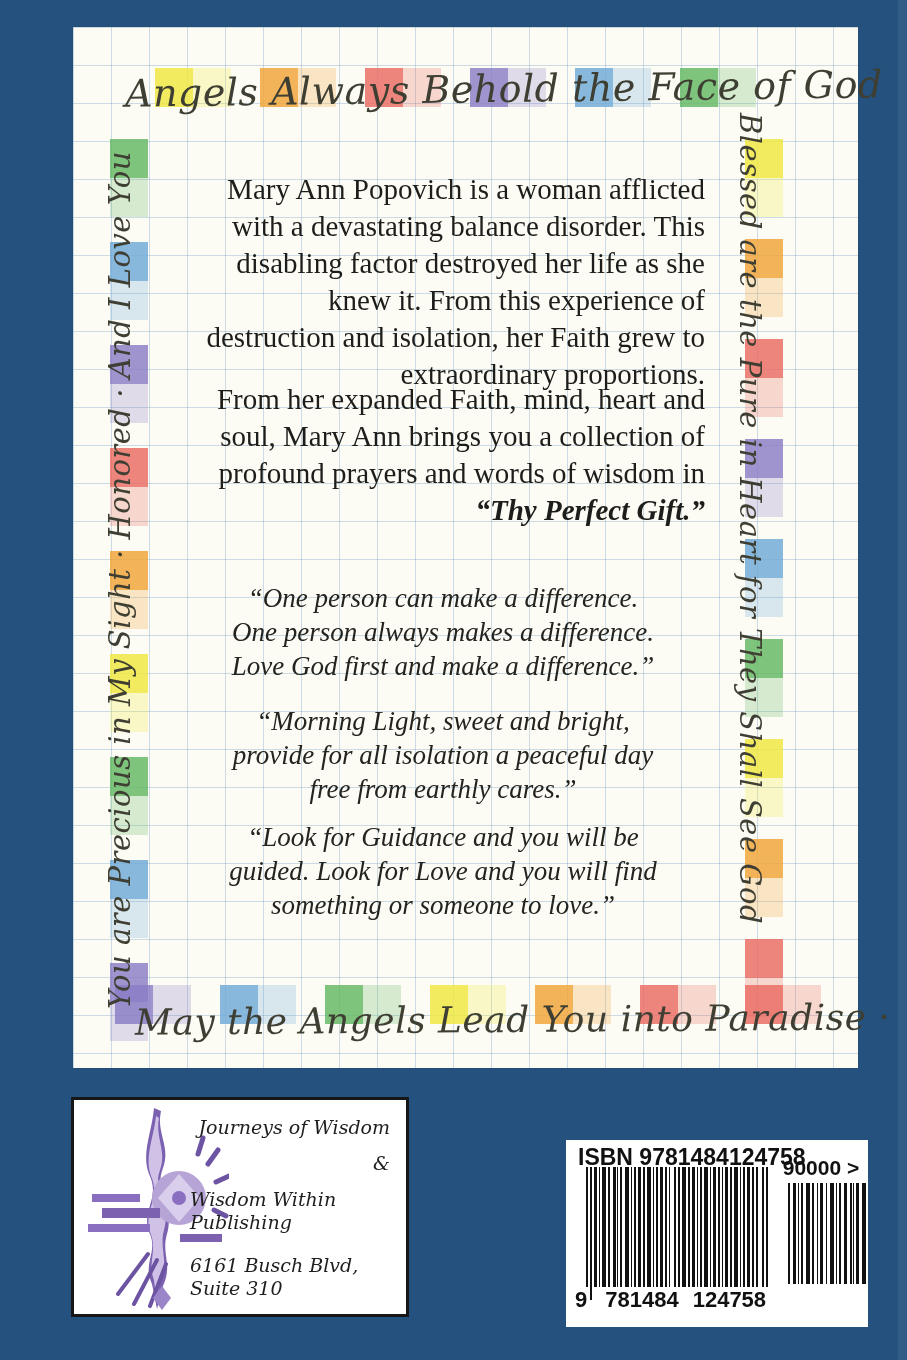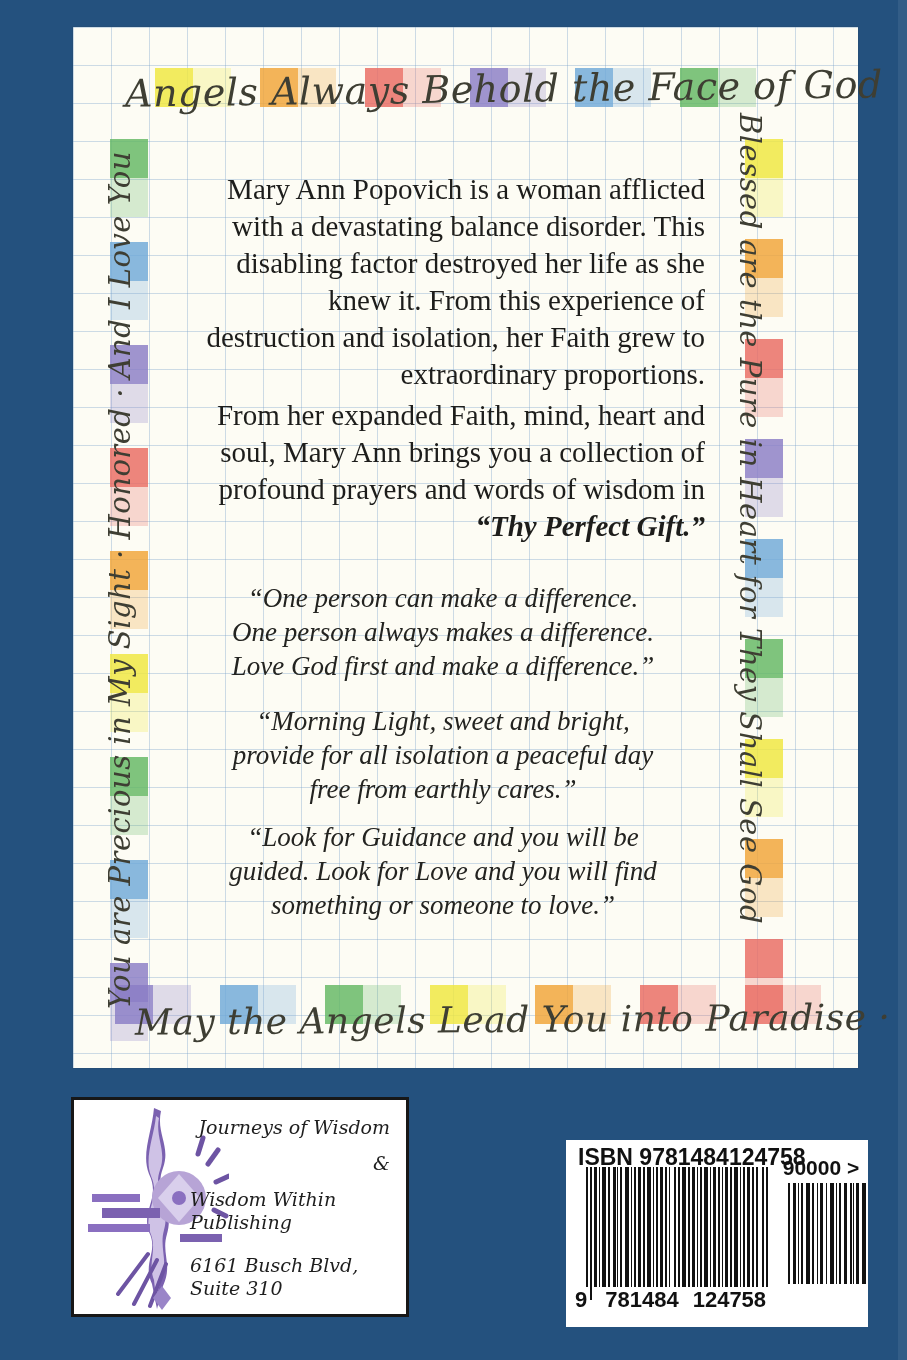--- a/index.html
+++ b/index.html
@@ -41,21 +41,21 @@
     left:30px;top:92px;height:890px;font-size:29px;
     writing-mode:vertical-rl;transform:rotate(180deg);
   }
 
   
   .copy{
     position:absolute;left:127px;width:505px;z-index:3;
     font-size:29px;line-height:37px;color:#1d1d1b;text-align:right;
   }
   .copy-1{top:144px;}
-  .copy-2{top:370px;}
+  .copy-2{top:354px;}
   .copy .booktitle{font-weight:bold;font-style:italic;}
 
   .quote{
     position:absolute;left:92px;width:556px;z-index:3;text-align:center;
     font-style:italic;font-size:27px;line-height:34px;color:#232320;
   }
   .quote-1{top:554px;}
   .quote-2{top:677px;}
   .quote-3{top:793px;}
 

